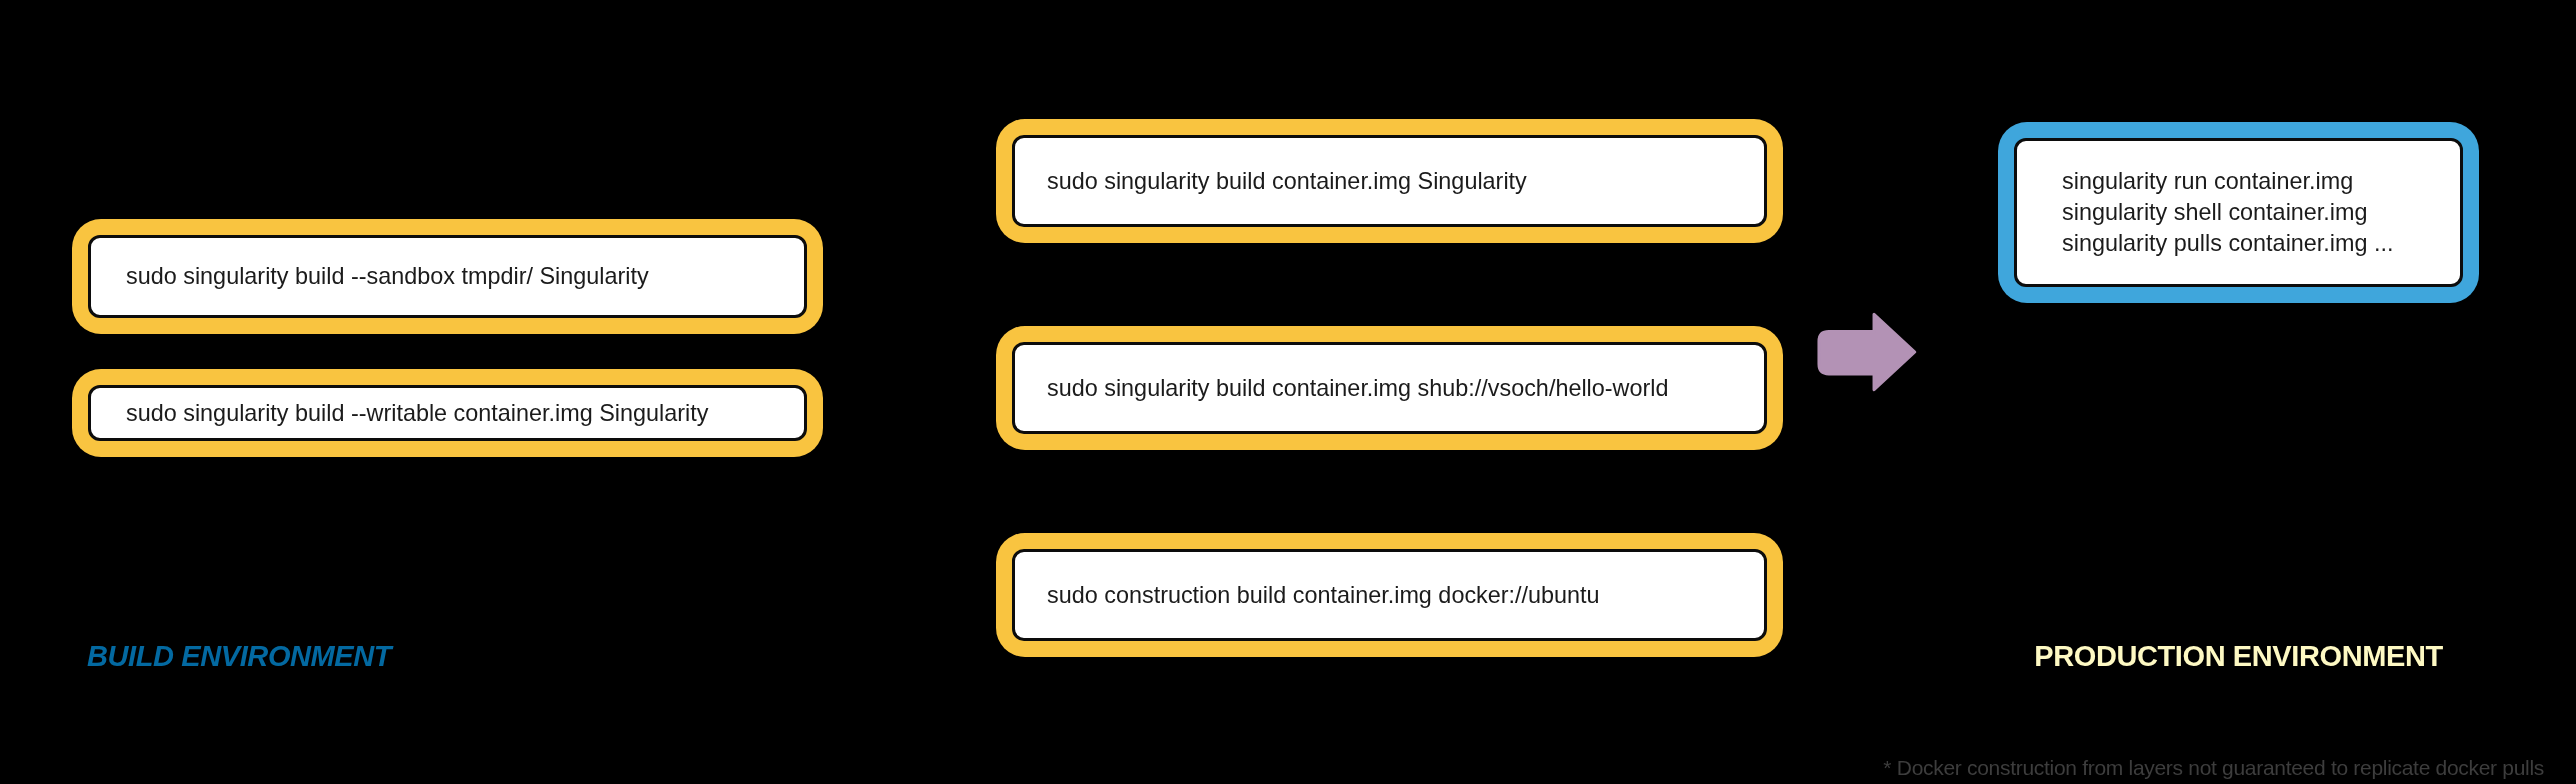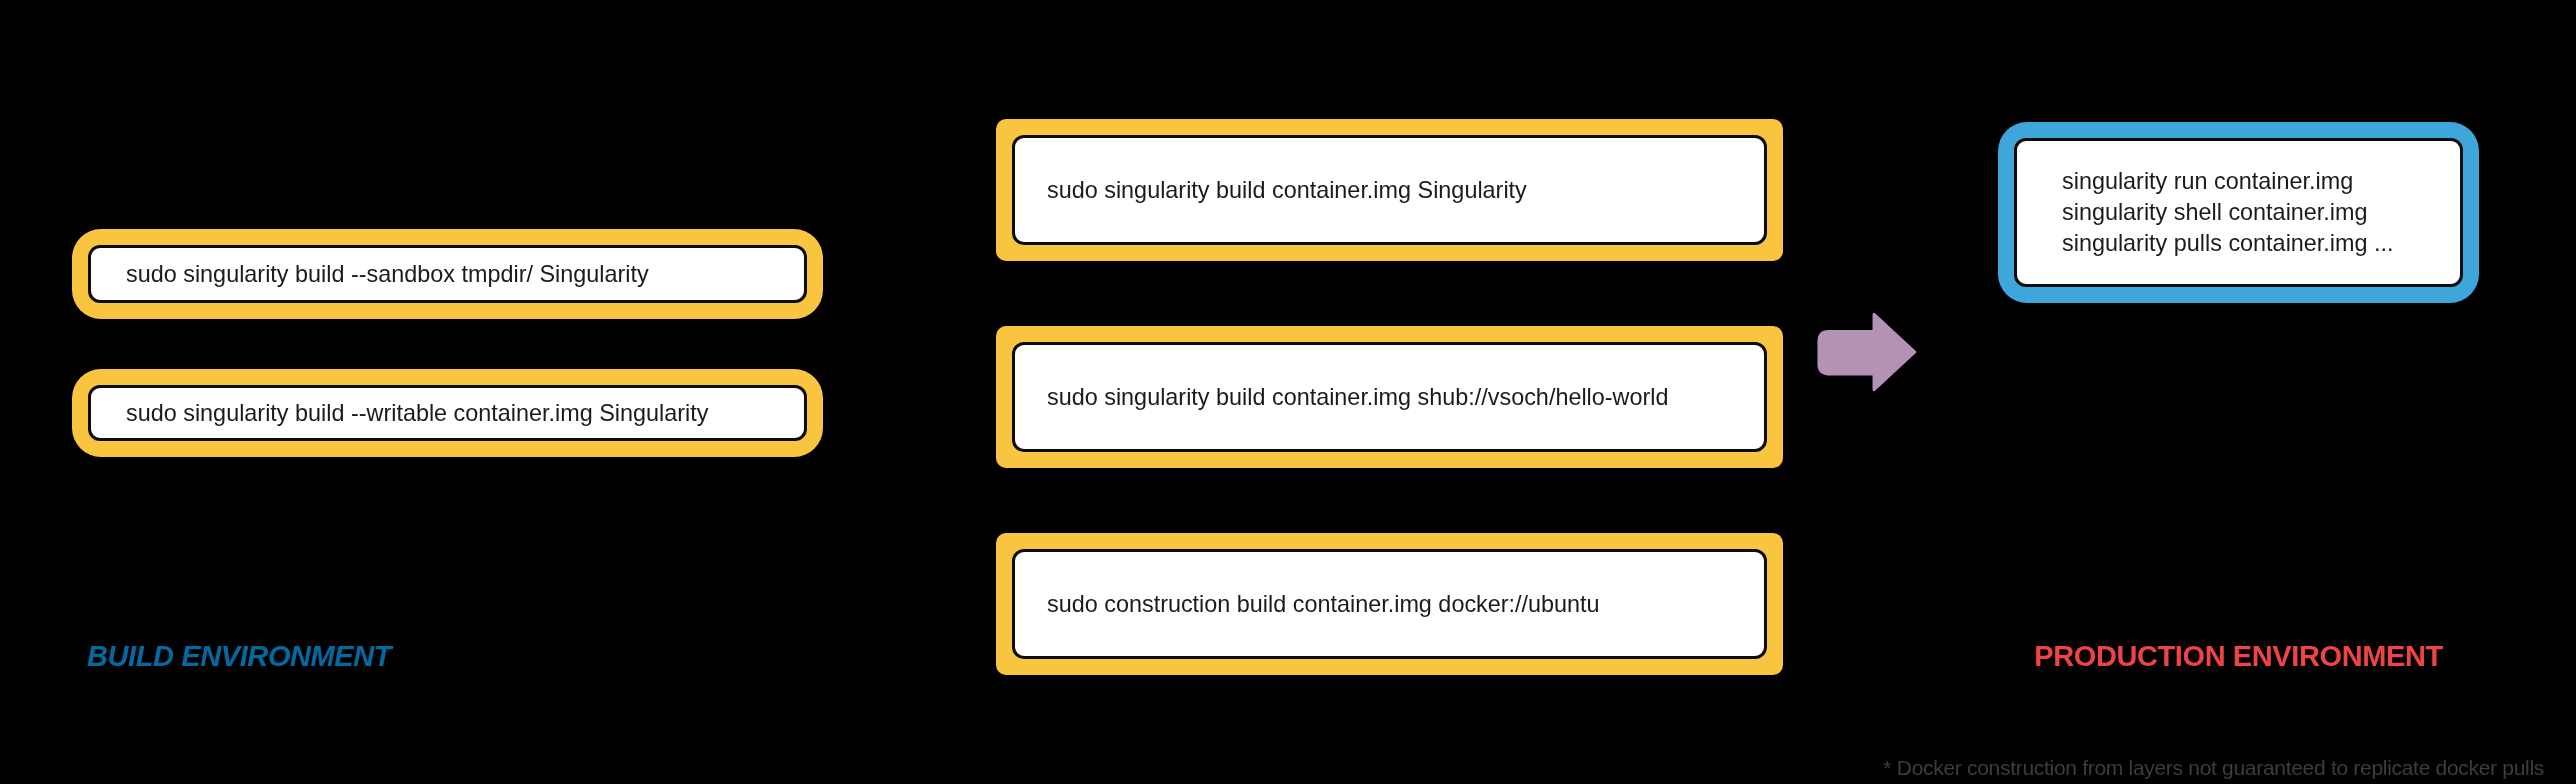--- a/index.html
+++ b/index.html
@@ -39,25 +39,25 @@
     line-height: 31px;
     color: #1b1b1b;
     white-space: nowrap;
   }
   .inner.pad-l { padding-left: 35px; }
   .inner.pad-m { padding-left: 32px; }
   .inner.pad-r { padding-left: 45px; }
 
   
   .box-l { left: 72px; width: 751px; }
-  .box-l1 { top: 229px; height: 90px; }
+  .box-l1 { top: 219px; height: 115px; }
   .box-l2 { top: 369px; height: 88px; }
 
   
-  .box-m { left: 996px; width: 787px; height: 142px; border-radius: 10px; }
+  .box-m { left: 996px; width: 787px; height: 124px; }
   .box-m1 { top: 119px; }
   .box-m2 { top: 326px; }
   .box-m3 { top: 533px; }
 
   
   .box-r { left: 1998px; width: 481px; }
   .box-r1 { top: 122px; height: 181px; }
   .box-r2 { top: 421px; height: 131px; }
 
   .marker {
@@ -78,21 +78,21 @@
     left: 87px;
     top: 640px;
     color: #0369a1;
     font-style: italic;
   }
   .prod-label {
     left: 1998px;
     width: 481px;
     top: 640px;
     text-align: center;
-    color: #ef4444;
+    color: #fef9c3;
   }
 
   
   .flow-arrow {
     position: absolute;
     left: 1815px;
     top: 309px;
     width: 103px;
     height: 86px;
   }

